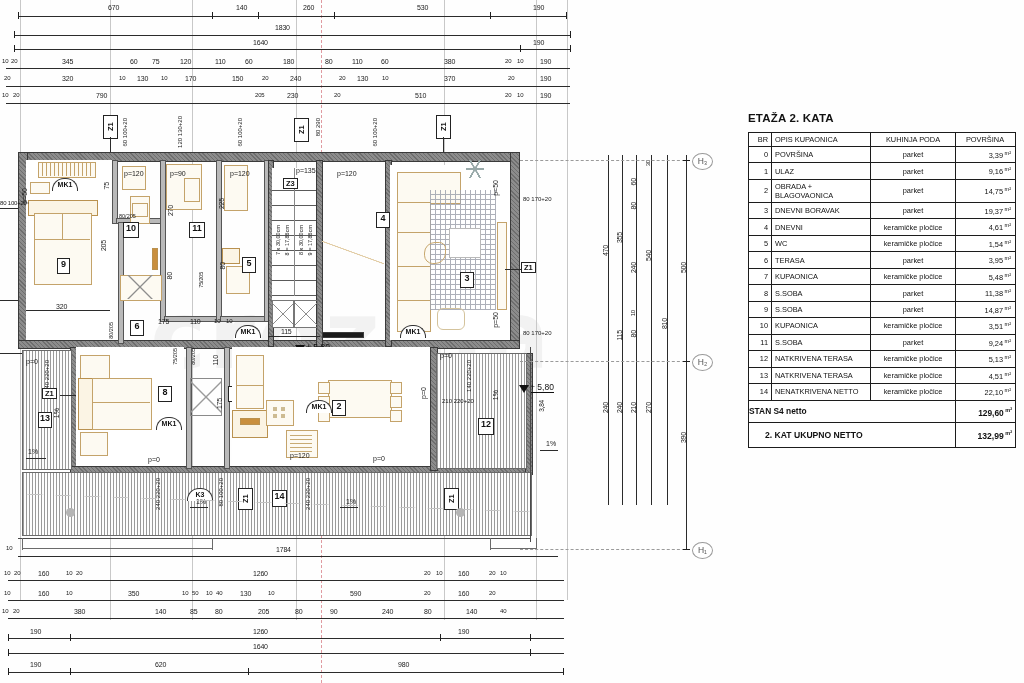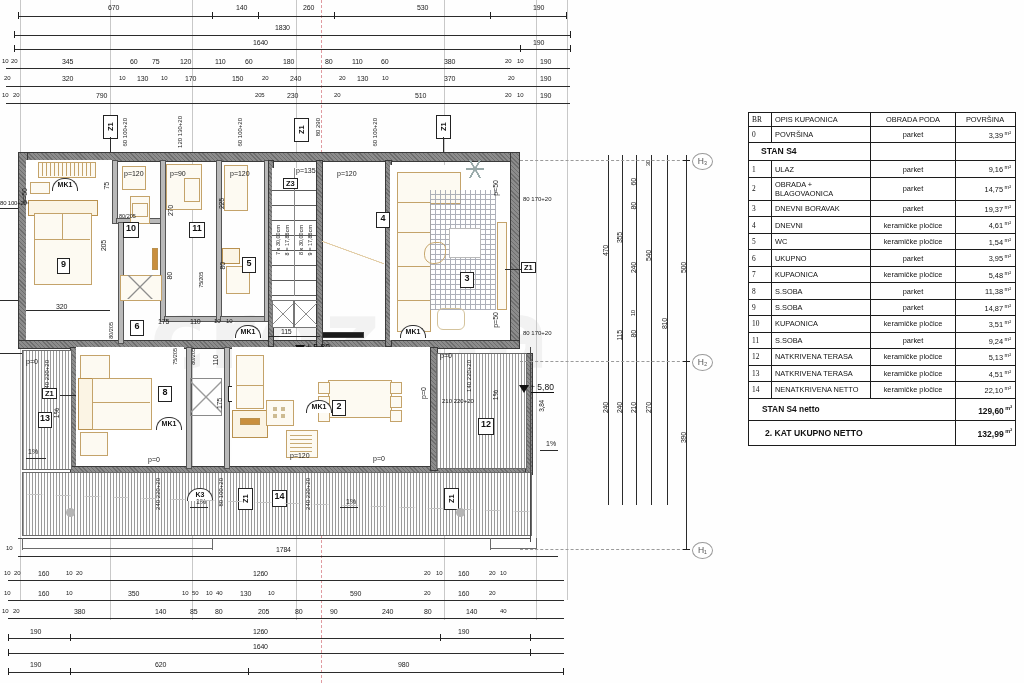--- a/index.html
+++ b/index.html
@@ -56,27 +56,27 @@
             color:#555;background:#fff;}
 
   
   #tablewrap{position:absolute;left:748px;top:112px;width:268px;}
   #tbl-title{font-size:11.5px;font-weight:bold;letter-spacing:.2px;margin-bottom:8px;}
   table{border-collapse:collapse;width:268px;background:#fff;}
   table,td,th{border:.8px solid #1c1c1c;}
   th,td{font-size:7.4px;padding:2px 3px;font-family:"Liberation Sans",sans-serif;
         color:#111;line-height:9px;}
   th{font-weight:normal;text-align:center;}
-  .c-br{width:16px;text-align:left;font-family:Liberation Serif, serif;}
+  .c-br{width:16px;text-align:right;}
   .c-name{text-align:left;}
   .c-fin{text-align:center;width:78px;}
   .c-area{text-align:right;width:52px;padding-right:4px;}
   tr.grp td{font-weight:bold;font-size:8.6px;padding:4px 3px 4px 12px;}
   tr.sum td{font-weight:bold;font-size:8.4px;padding:5px 3px;}
-  tr.sum td.c-name{padding-left:13px;}
+  tr.sum td.c-name{padding-left:0;}
   tr.sum2 td{font-weight:bold;font-size:8.6px;padding:6px 3px;}
   tr.sum2 td.c-name{padding-left:16px;margin-top:44px;}
   sup{font-size:5.5px;}
 
   
   #wm{position:absolute;left:150px;top:280px;width:560px;height:120px;
       font-size:95px;color:#000;opacity:.045;font-weight:bold;
       letter-spacing:2px;pointer-events:none;white-space:nowrap;
       font-family:"DejaVu Sans",sans-serif;}
 </style>
@@ -517,41 +517,37 @@
     <div class="tickv" style="left:683px;top:160px;"></div>
     <div class="tickv" style="left:683px;top:361px;"></div>
     <div class="tickv" style="left:683px;top:549px;"></div>
 
     <div class="hline" style="left:0px;top:208px;width:18px;"></div>
     <div class="hline" style="left:0px;top:300px;width:18px;"></div>
     <div class="hline" style="left:0px;top:353px;width:22px;"></div>
   </div>
 
   <div id="tablewrap">
+    <div id="tbl-title">ETAŽA 2. KATA</div>
     <table>
       <thead>
         <tr>
           <th class="c-br">BR</th>
           <th class="c-name">OPIS KUPAONICA</th>
-          <th class="c-fin">OBRADA PODA</th>
+          <th class="c-fin">KUHINJA PODA</th>
           <th class="c-area" style="text-align:center">POVRŠINA</th>
         </tr>
       </thead>
       <tbody id="tbody">
           <tr>
             <td class="c-br">0</td>
             <td class="c-name">POVRŠINA</td>
             <td class="c-fin">parket</td>
             <td class="c-area">3,39<sup> m²</sup></td>
           </tr>
-          <tr class="grp">
-            <td colspan="2">STAN S4</td>
-            <td></td>
-            <td></td>
-          </tr>
           <tr>
             <td class="c-br">1</td>
             <td class="c-name">ULAZ</td>
             <td class="c-fin">parket</td>
             <td class="c-area">9,16<sup> m²</sup></td>
           </tr>
           <tr>
             <td class="c-br">2</td>
             <td class="c-name">OBRADA + BLAGOVAONICA</td>
             <td class="c-fin">parket</td>
@@ -570,21 +566,21 @@
             <td class="c-area">4,61<sup> m²</sup></td>
           </tr>
           <tr>
             <td class="c-br">5</td>
             <td class="c-name">WC</td>
             <td class="c-fin">keramičke pločice</td>
             <td class="c-area">1,54<sup> m²</sup></td>
           </tr>
           <tr>
             <td class="c-br">6</td>
-            <td class="c-name">UKUPNO</td>
+            <td class="c-name">TERASA</td>
             <td class="c-fin">parket</td>
             <td class="c-area">3,95<sup> m²</sup></td>
           </tr>
           <tr>
             <td class="c-br">7</td>
             <td class="c-name">KUPAONICA</td>
             <td class="c-fin">keramičke pločice</td>
             <td class="c-area">5,48<sup> m²</sup></td>
           </tr>
           <tr>

